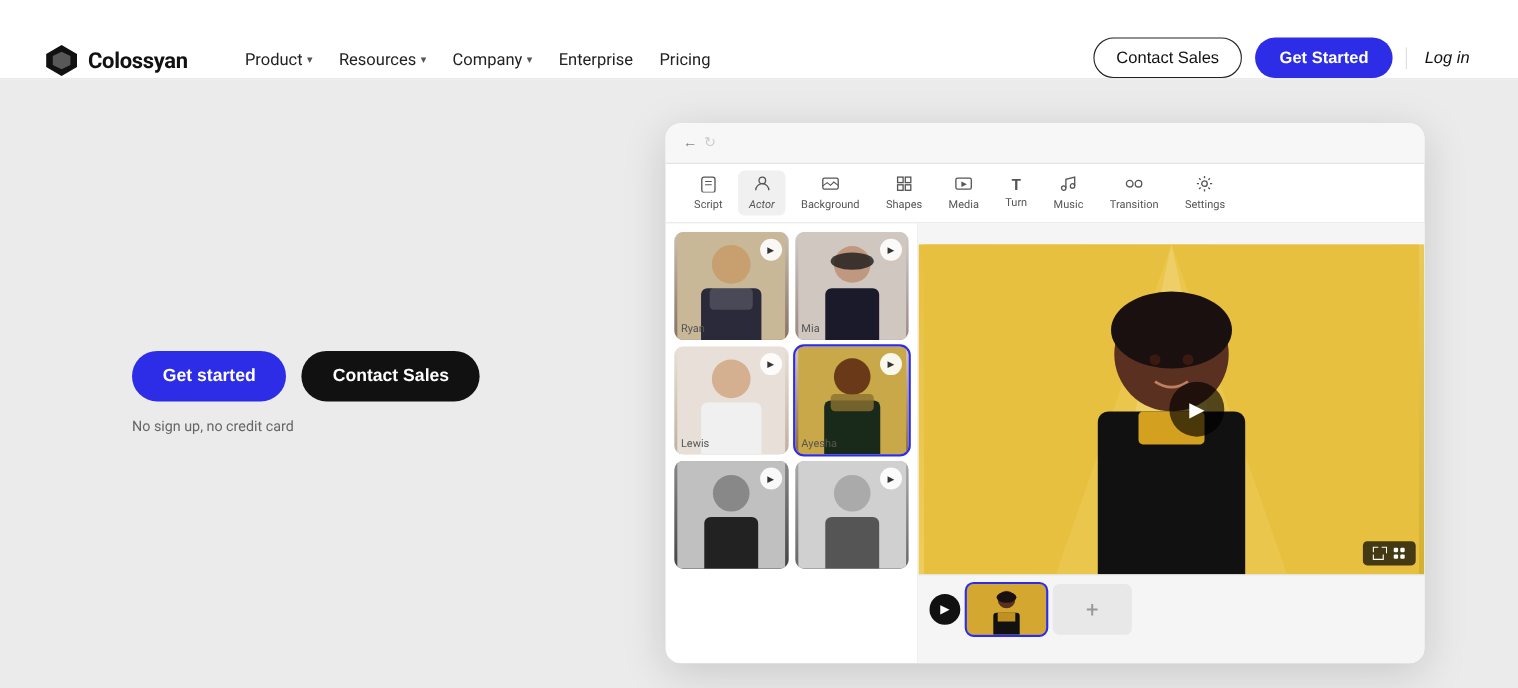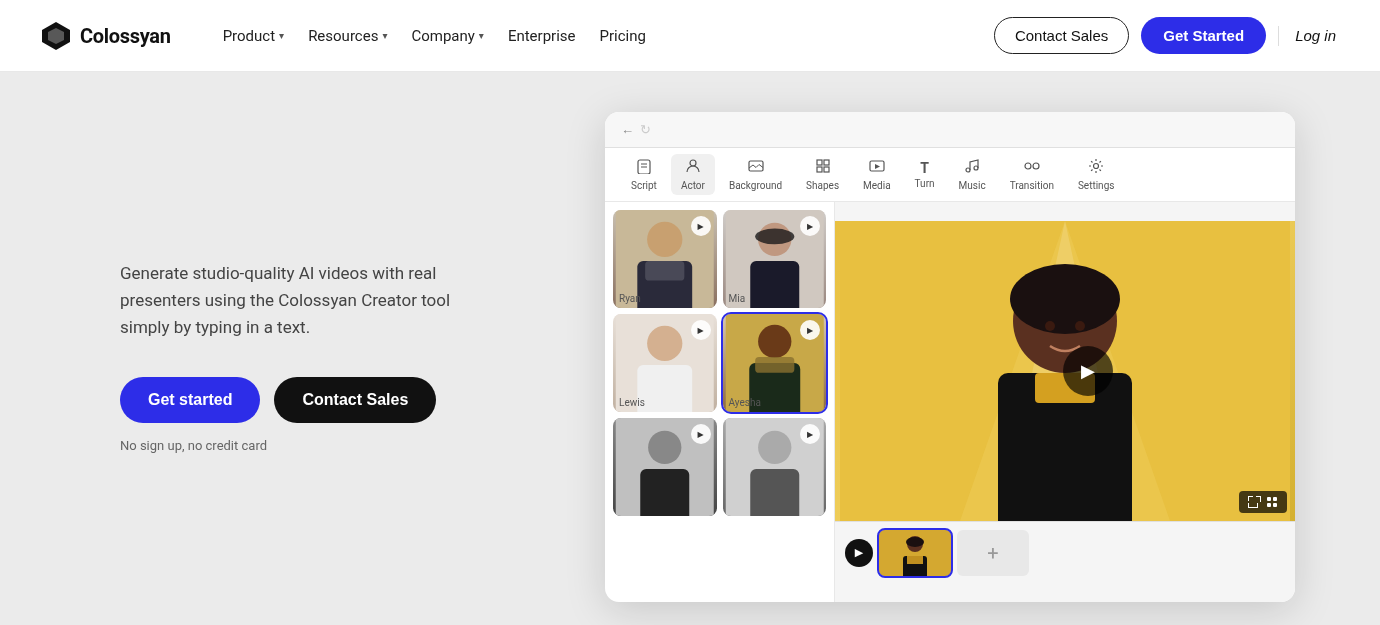--- a/index.html
+++ b/index.html
@@ -8,21 +8,21 @@
       background: #f0f0f0;
       width: 1380px;
       min-height: 625px;
       overflow: hidden;
     }
 
     
     .navbar {
       background: #fff;
       display: flex;
-      align-items: center;
+      align-items: flex-end;
       padding: 0 40px;
       height: 72px;
       border-bottom: 1px solid #e8e8e8;
       position: relative;
       z-index: 10;
     }
     .logo-area {
       display: flex;
       align-items: center;
       gap: 8px;
@@ -210,20 +210,21 @@
       display: flex;
       flex-direction: column;
       align-items: center;
       padding: 4px 10px;
       gap: 2px;
       cursor: pointer;
       border-radius: 6px;
     }
     .toolbar-item.active {
       background: #f0f0f0;
+      font-style: italic;
     }
     .toolbar-icon {
       font-size: 16px;
       color: #555;
     }
     .toolbar-label {
       font-size: 10px;
       color: #555;
     }
 
@@ -410,21 +411,20 @@
   <div class="nav-actions">
     <button class="btn-contact-sales">Contact Sales</button>
     <button class="btn-get-started-nav">Get Started</button>
     <div class="divider-v"></div>
     <button class="btn-login">Log in</button>
   </div>
 </nav>
 
 <section class="hero">
   <div class="hero-left">
-    <p class="hero-subtitle">Generate studio-quality AI videos with real presenters using the Colossyan Creator tool simply by typing in a text.</p>
     <div class="hero-buttons">
       <button class="btn-get-started-hero">Get started</button>
       <button class="btn-contact-sales-hero">Contact Sales</button>
     </div>
     <span class="no-signup">No sign up, no credit card</span>
   </div>
 
   <div class="hero-right">
     <div class="browser-mockup">
 

